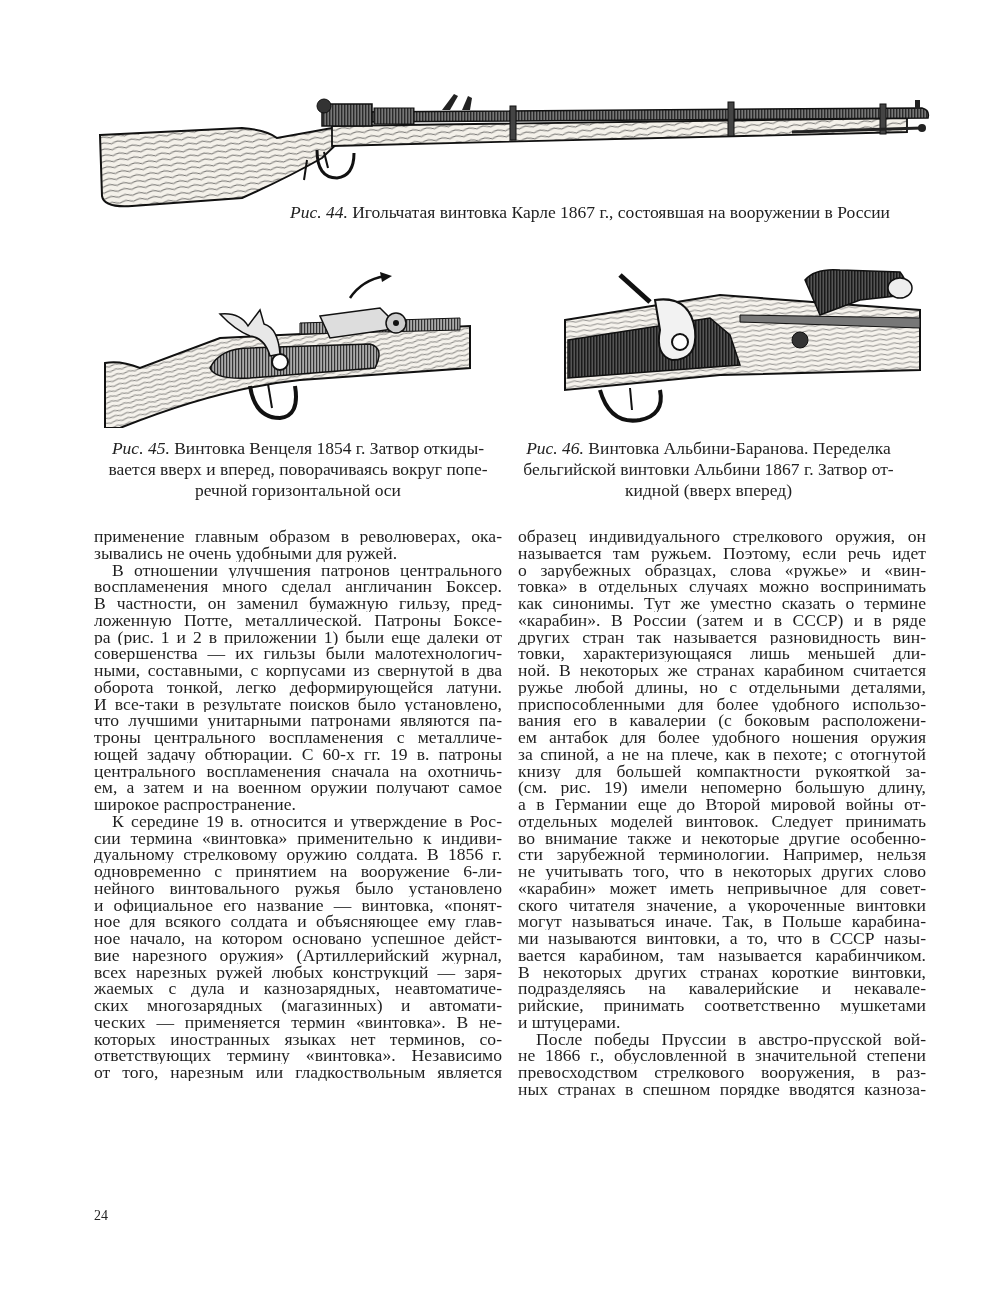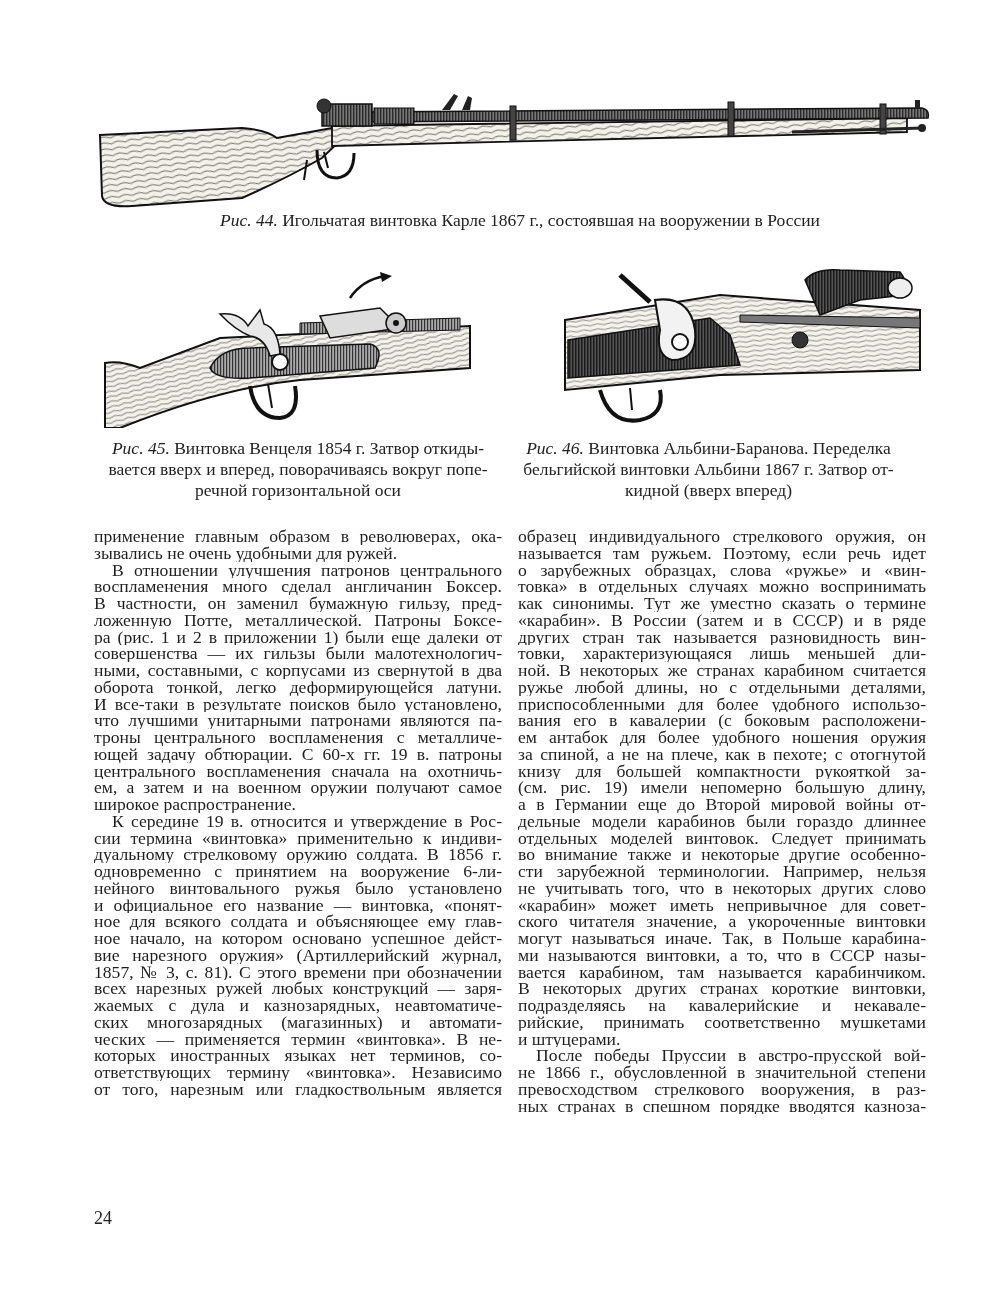--- a/index.html
+++ b/index.html
@@ -11,21 +11,21 @@
              line-height: 21px; text-align: center; color: #222; }
   .caption .fl { display: block; }
   .caption .label { font-style: italic; }
   .col { position: absolute; top: 528px; width: 408px; font-family: "Liberation Serif", serif;
          font-size: 17.6px; color: #1f1f1f; }
   .line { display: block; height: 16.75px; line-height: 16.75px; white-space: nowrap;
           text-align: justify; text-align-last: justify; overflow: hidden; }
   .line.last { text-align-last: left; }
   .line.indent { padding-left: 18px; }
   .pageno { position: absolute; left: 94px; top: 1208px; font-family: "Liberation Serif", serif;
-            font-size: 18px; color: #222; }
+            font-size: 14px; color: #222; }
 </style>
 </head>
 <body>
 
 <div class="fig" style="left:92px; top:88px;">
   <svg width="840" height="125" viewBox="0 0 840 125">
     <defs>
       <pattern id="wood" width="14" height="6" patternUnits="userSpaceOnUse" patternTransform="rotate(-8)">
         <rect width="14" height="6" fill="#f4f1ea"></rect>
         <path d="M0 3 Q4 1 8 3 T14 3" stroke="#333" stroke-width="0.7" fill="none"></path>
@@ -56,21 +56,21 @@
     <rect x="823" y="12" width="5" height="9" fill="#222"></rect>
 
     <path d="M225 62 Q225 90 245 90 Q262 88 262 65" fill="none" stroke="#111" stroke-width="3"></path>
     <path d="M232 64 L236 80" stroke="#111" stroke-width="2"></path>
     <path d="M215 72 L212 92" stroke="#111" stroke-width="2"></path>
 
     <path d="M700 44 L830 40" stroke="#222" stroke-width="3"></path>
     <circle cx="830" cy="40" r="4" fill="#222"></circle>
   </svg>
 </div>
-<div class="caption" style="left:150px; top:210px; width:740px;">
+<div class="caption" style="left:150px; top:202px; width:740px;text-align:right;">
   <span class="fl"><span class="label">Рис. 44.</span> <span>Игольчатая винтовка Карле 1867 г., состоявшая на вооружении в России</span></span>
 </div>
 
 <div class="fig" style="left:100px; top:268px;">
   <svg width="400" height="160" viewBox="0 0 400 160">
     <defs>
       <pattern id="wood2" width="12" height="5" patternUnits="userSpaceOnUse" patternTransform="rotate(-14)">
         <rect width="12" height="5" fill="#f5f2ec"></rect>
         <path d="M0 2.5 Q3 1 6 2.5 T12 2.5" stroke="#333" stroke-width="0.6" fill="none"></path>
       </pattern>
@@ -150,21 +150,20 @@
     <span class="line last">широкое распространение.</span>
     <span class="line indent">К середине 19 в. относится и утверждение в Рос-</span>
     <span class="line">сии термина «винтовка» применительно к индиви-</span>
     <span class="line">дуальному стрелковому оружию солдата. В 1856 г.</span>
     <span class="line">одновременно с принятием на вооружение 6-ли-</span>
     <span class="line">нейного винтовального ружья было установлено</span>
     <span class="line">и официальное его название — винтовка, «понят-</span>
     <span class="line">ное для всякого солдата и объясняющее ему глав-</span>
     <span class="line">ное начало, на котором основано успешное дейст-</span>
     <span class="line">вие нарезного оружия» (Артиллерийский журнал,</span>
-    <span class="line">1857, № 3, с. 81). С этого времени при обозначении</span>
     <span class="line">всех нарезных ружей любых конструкций — заря-</span>
     <span class="line">жаемых с дула и казнозарядных, неавтоматиче-</span>
     <span class="line">ских многозарядных (магазинных) и автомати-</span>
     <span class="line">ческих — применяется термин «винтовка». В не-</span>
     <span class="line">которых иностранных языках нет терминов, со-</span>
     <span class="line">ответствующих термину «винтовка». Независимо</span>
     <span class="line">от того, нарезным или гладкоствольным является</span>
   </div>
 <div class="col" id="col-right" style="left:518px;">
     <span class="line">образец индивидуального стрелкового оружия, он</span>
@@ -177,21 +176,20 @@
     <span class="line">товки, характеризующаяся лишь меньшей дли-</span>
     <span class="line">ной. В некоторых же странах карабином считается</span>
     <span class="line">ружье любой длины, но с отдельными деталями,</span>
     <span class="line">приспособленными для более удобного использо-</span>
     <span class="line">вания его в кавалерии (с боковым расположени-</span>
     <span class="line">ем антабок для более удобного ношения оружия</span>
     <span class="line">за спиной, а не на плече, как в пехоте; с отогнутой</span>
     <span class="line">книзу для большей компактности рукояткой за-</span>
     <span class="line">(см. рис. 19) имели непомерно большую длину,</span>
     <span class="line">а в Германии еще до Второй мировой войны от-</span>
-    <span class="line">дельные модели карабинов были гораздо длиннее</span>
     <span class="line">отдельных моделей винтовок. Следует принимать</span>
     <span class="line">во внимание также и некоторые другие особенно-</span>
     <span class="line">сти зарубежной терминологии. Например, нельзя</span>
     <span class="line">не учитывать того, что в некоторых других слово</span>
     <span class="line">«карабин» может иметь непривычное для совет-</span>
     <span class="line">ского читателя значение, а укороченные винтовки</span>
     <span class="line">могут называться иначе. Так, в Польше карабина-</span>
     <span class="line">ми называются винтовки, а то, что в СССР назы-</span>
     <span class="line">вается карабином, там называется карабинчиком.</span>
     <span class="line">В некоторых других странах короткие винтовки,</span>

